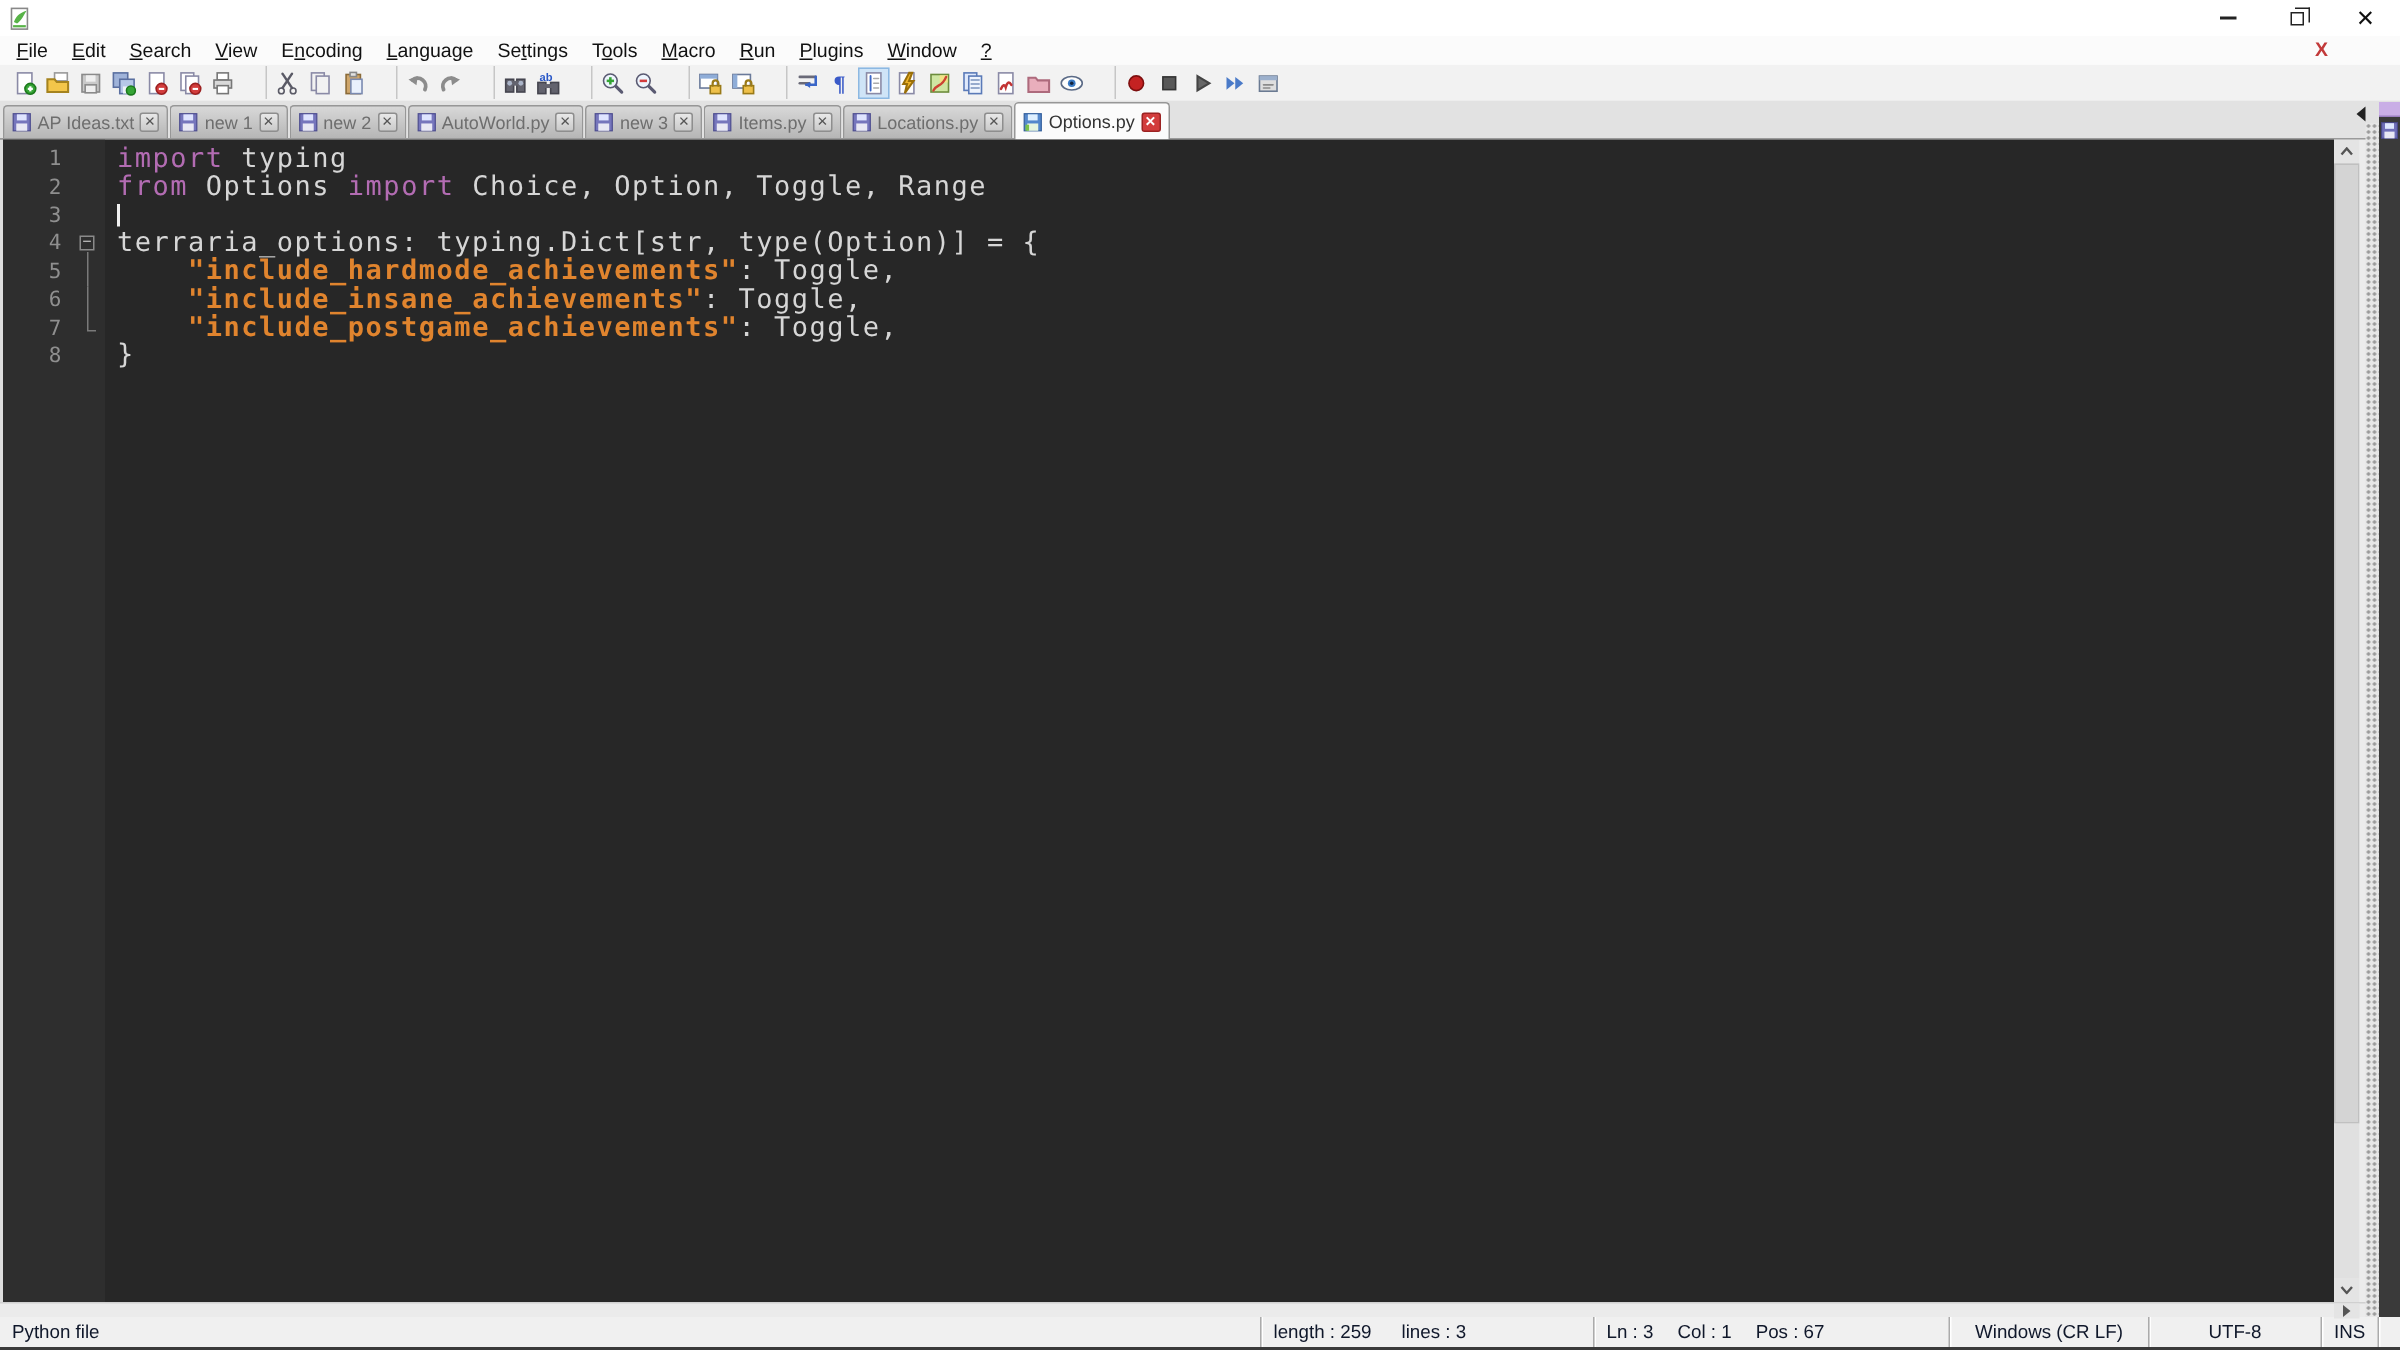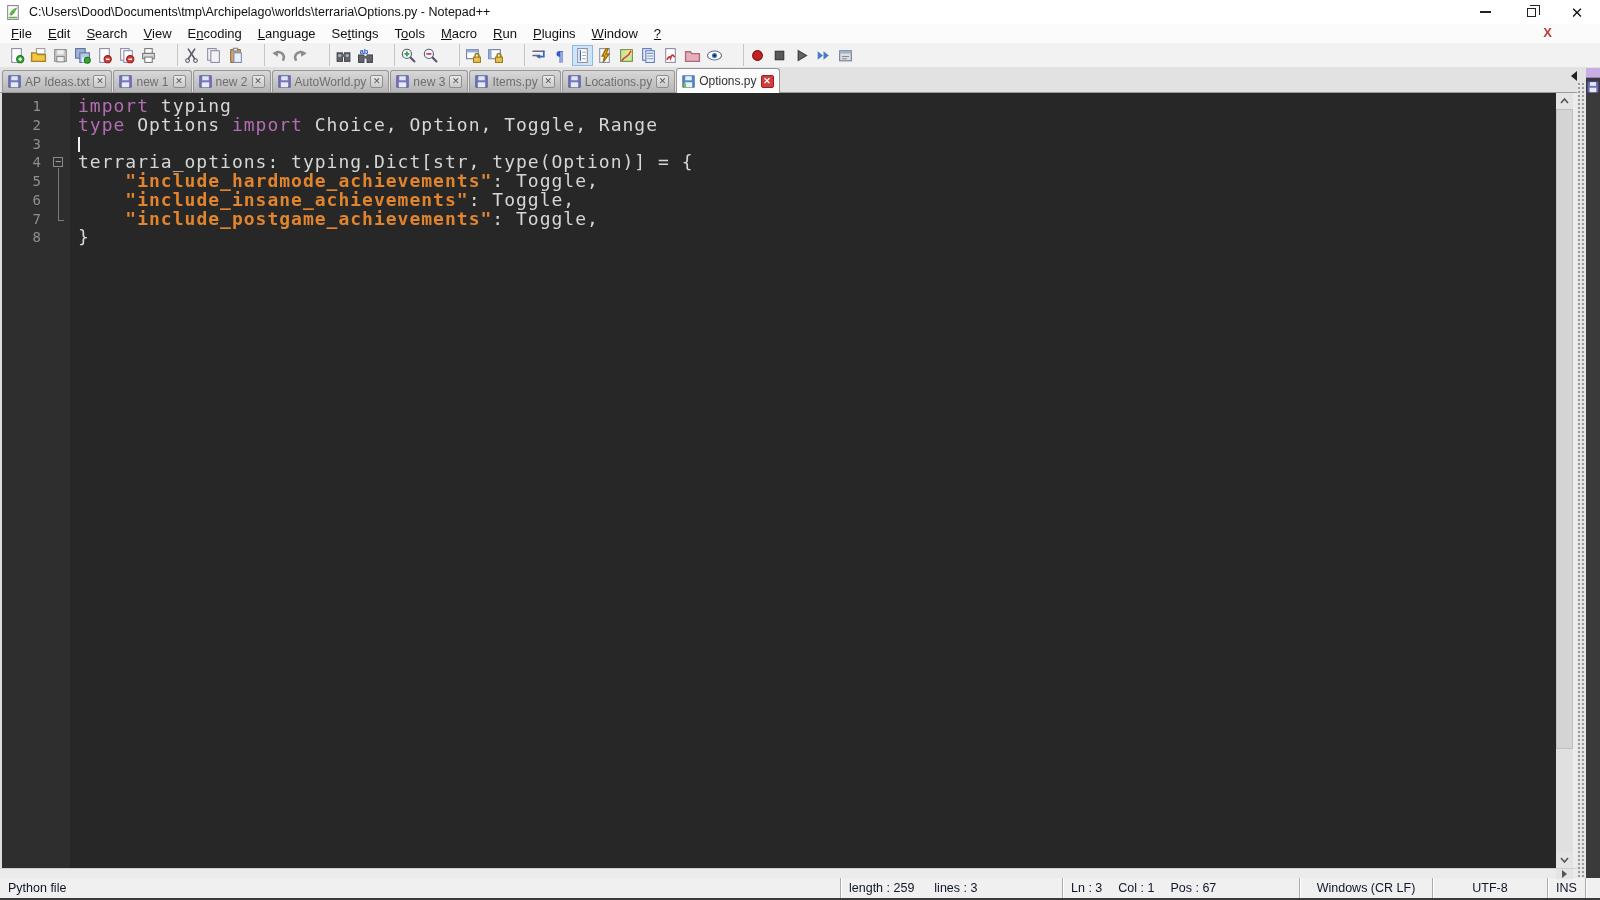--- a/index.html
+++ b/index.html
@@ -106,21 +106,20 @@
 <body>
 
 <div class="window">
 
   <div class="titlebar">
     <svg class="app-icon" viewBox="0 0 16 16">
       <rect x="2.5" y="1.5" width="10" height="13" fill="#ffffff" stroke="#888"></rect>
       <path d="M4 10 C6 5 9 4 12 3 C10 6 9 9 6 11 Z" fill="#58b348"></path>
       <rect x="3.5" y="12" width="8" height="1.4" fill="#58b348"></rect>
     </svg>
-    <span class="title-text">C:\Users\Dood\Documents\tmp\Archipelago\worlds\terraria\Options.py - Notepad++</span>
     <div class="win-controls">
       <div class="win-btn">
           <div class="glyph-min"></div>
         </div>
       <div class="win-btn">
           <div class="glyph-restore"></div>
         </div>
       <div class="win-btn">
           <span class="glyph-close">✕</span>
         </div>
@@ -467,21 +466,21 @@
   <div class="main">
     <div class="editor" id="editor">
         <div class="line-row">
           <span class="ln">1</span>
           <span class="fold"></span>
           <span class="code"><span class="kw">import</span><span class="df"> typing</span></span>
         </div>
         <div class="line-row">
           <span class="ln">2</span>
           <span class="fold"></span>
-          <span class="code"><span class="kw">type</span><span class="df"> Options </span><span class="kw">import</span><span class="df"> Choice, Option, Toggle, Range</span></span>
+          <span class="code"><span class="kw">from</span><span class="df"> Options </span><span class="kw">import</span><span class="df"> Choice, Option, Toggle, Range</span></span>
         </div>
         <div class="line-row">
           <span class="ln">3</span>
           <span class="fold"></span>
           <span class="code"><span class="caret"></span></span>
         </div>
         <div class="line-row">
           <span class="ln">4</span>
           <span class="fold">
             <span class="fold-box">−</span>

